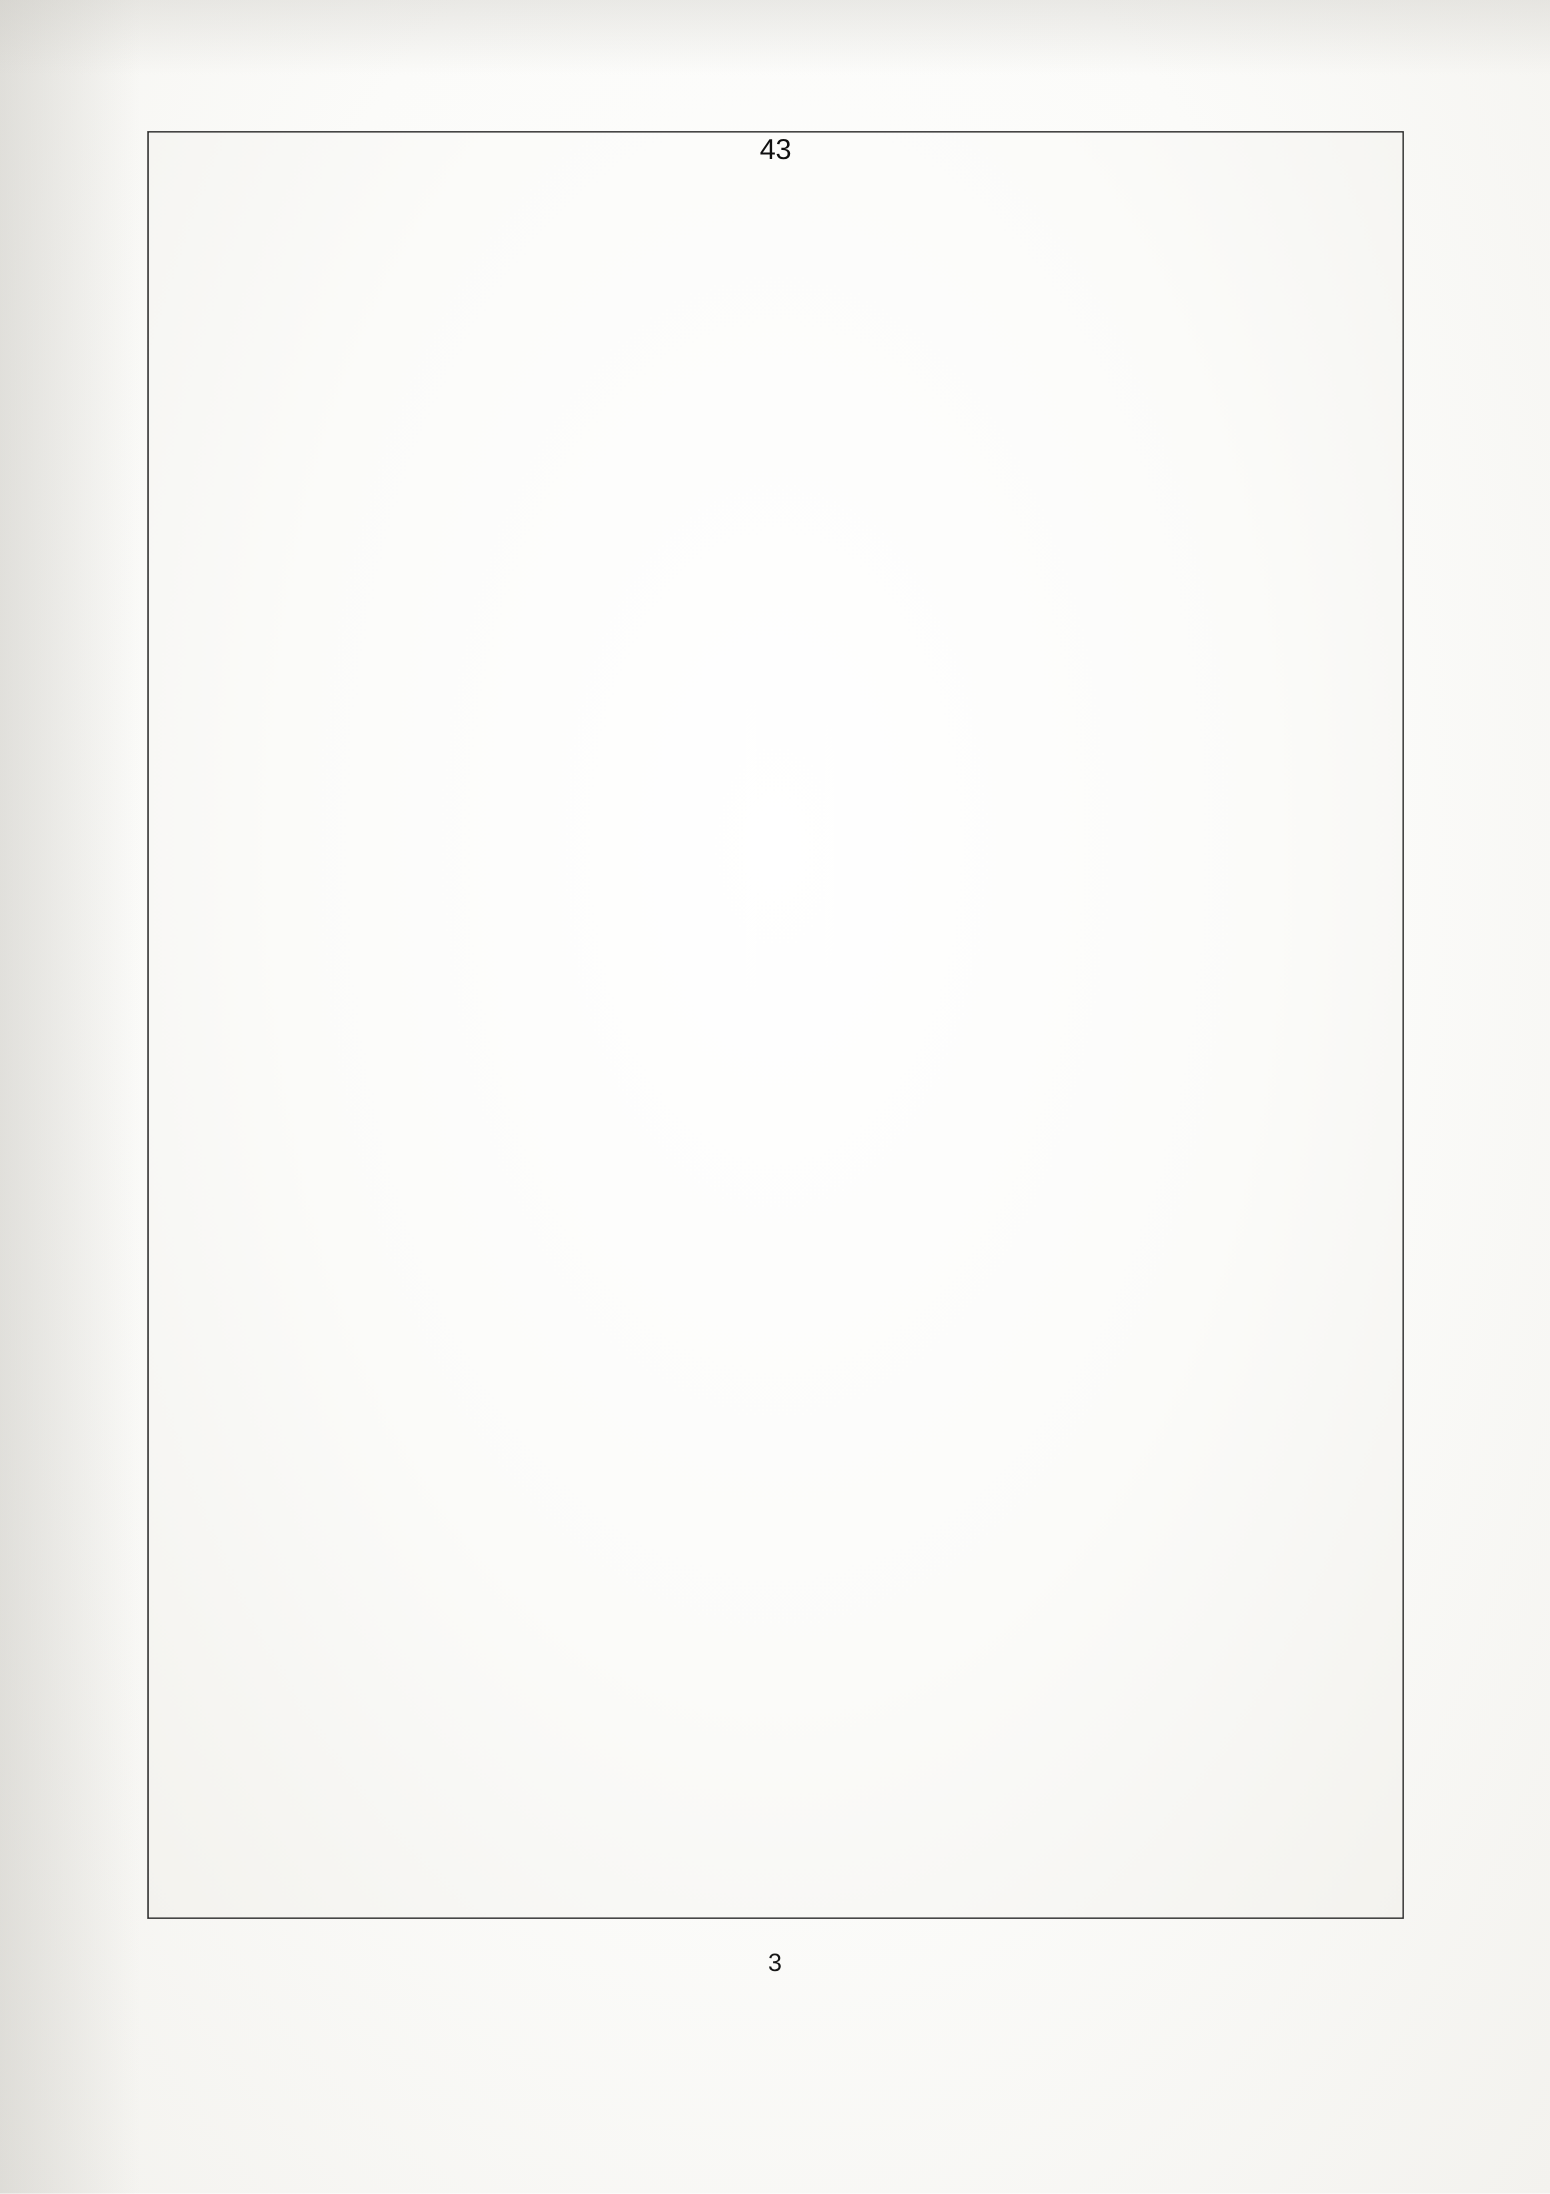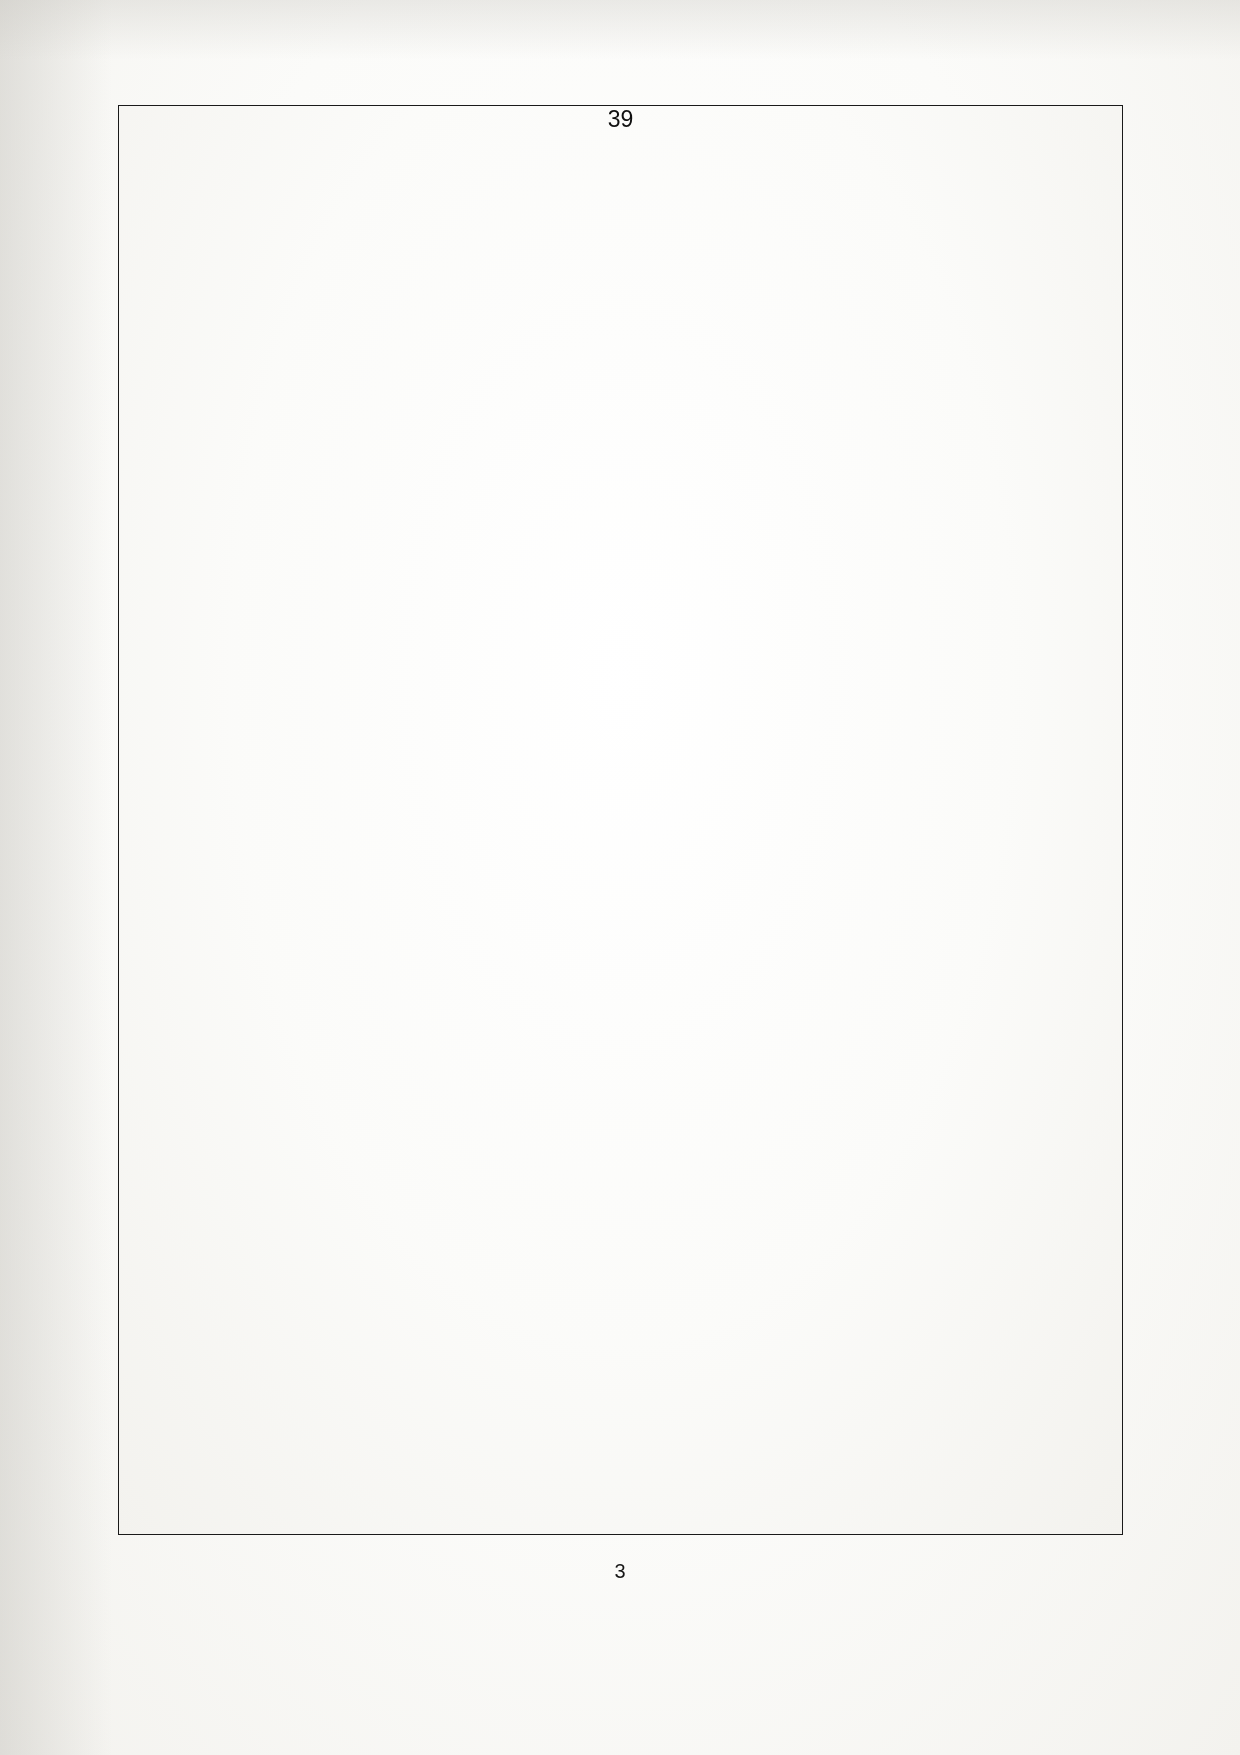--- a/index.html
+++ b/index.html
@@ -287,21 +287,21 @@
           <tr class="section">
             <td></td>
             <td></td>
             <td>
               <div style="text-align: center; font-size: 23px; font-weight: bold; padding: 10px 0px 12px;">- د -</div>
             </td>
             <td></td>
           </tr>
           <tr>
             <td class="num">30755</td>
-            <td class="page">39</td>
+            <td class="page">43</td>
             <td class="keys">- دعوى مدنية، دعوى جزائية، إرتباط دعوى مدنية بالدعوى الجزائية، تعقيب ................</td>
             <td class="subj">- دعوى عمومية</td>
           </tr>
         </tbody>
     </table>
   </div>
 
   <div class="folio">3</div>
 </div>
 

